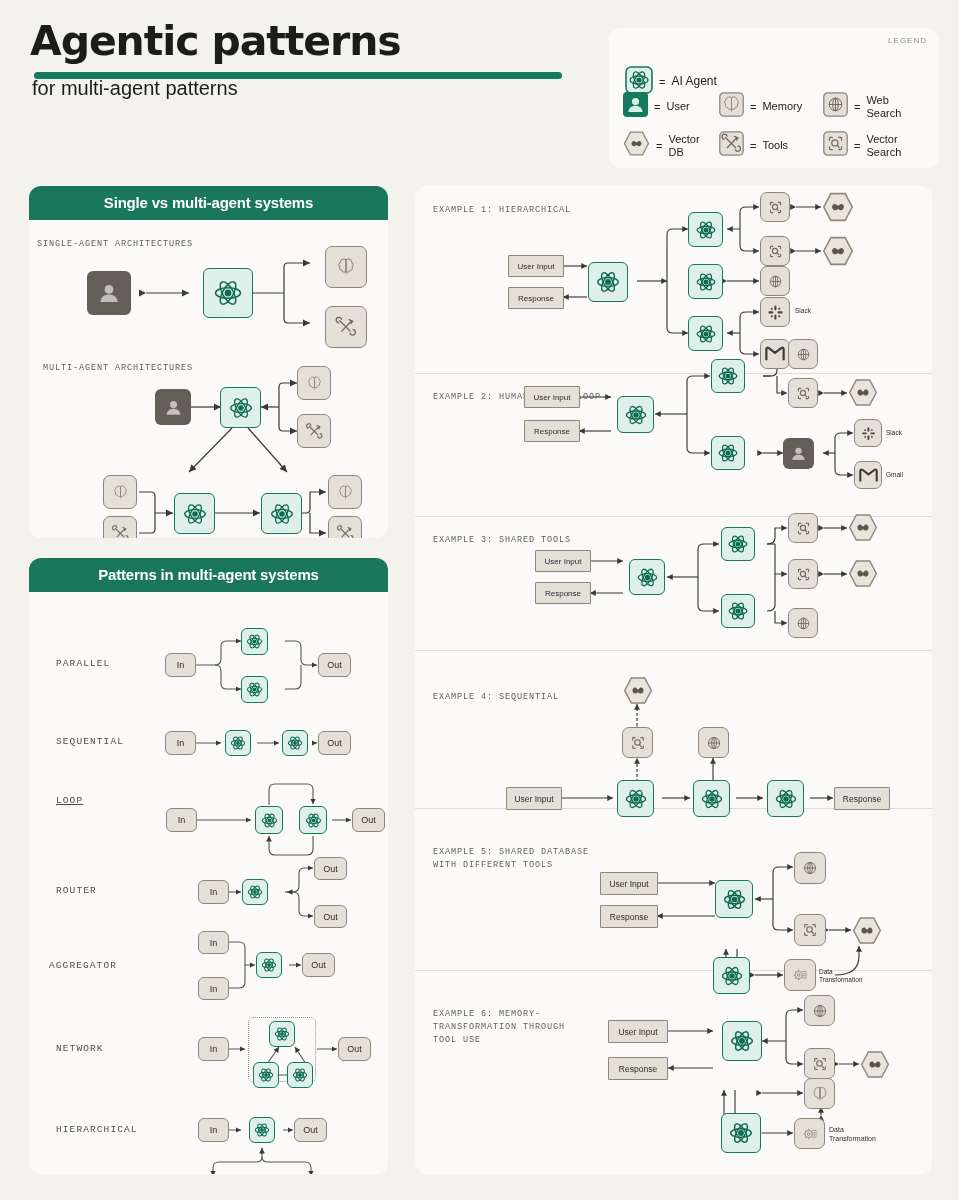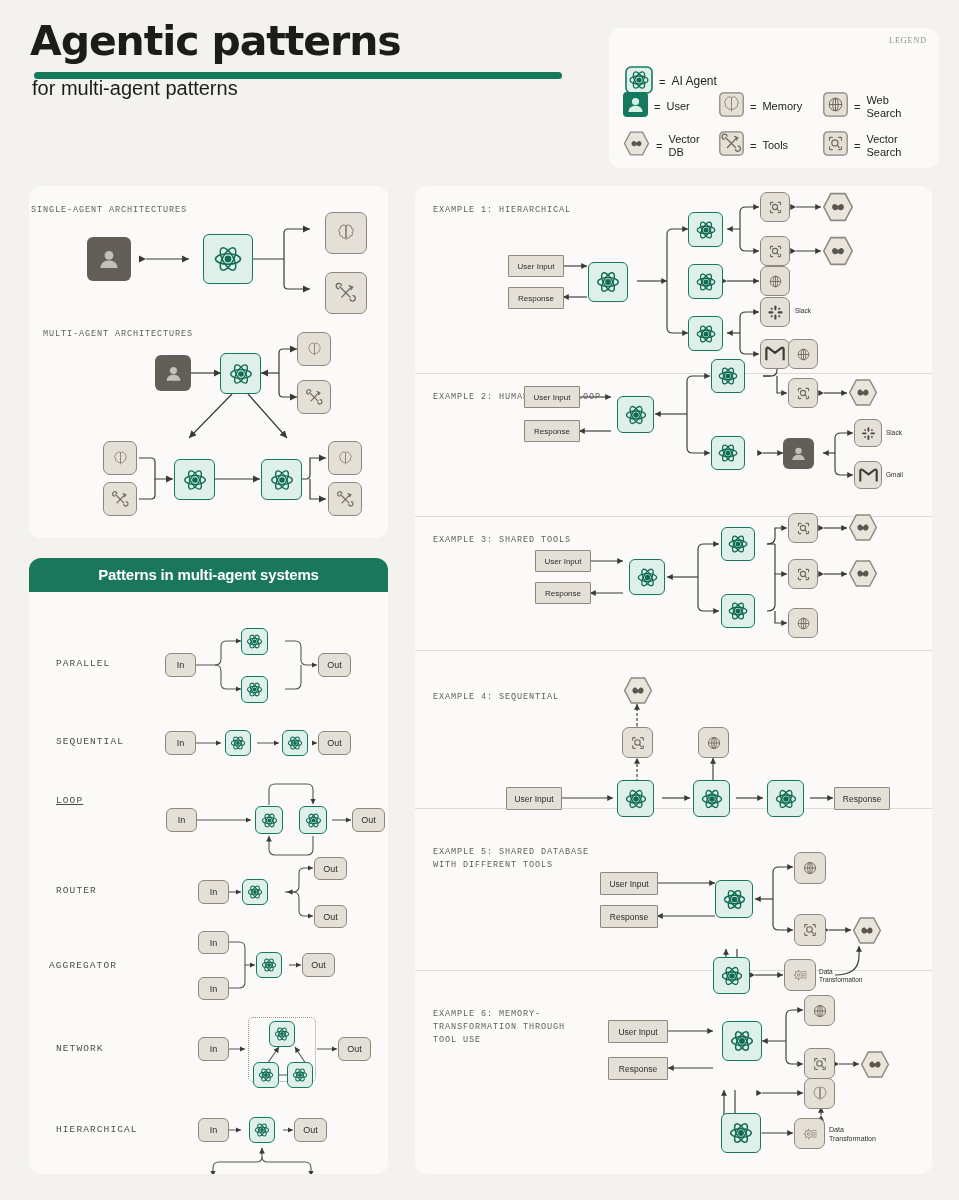--- a/index.html
+++ b/index.html
@@ -27,21 +27,21 @@
   }
   .subtitle { font-size:20px; font-weight:400; margin:14px 0 0 2px; color:#1c1c1a; }
 
   
   .legend {
     position:absolute; left:609px; top:28px; width:330px; height:140px;
     background:#fbfaf8; border-radius:12px; padding:10px 14px;
   }
   .legend-tag {
     position:absolute; right:12px; top:8px;
-    font-family:Liberation Serif, serif;
+    font-family:Liberation Sans, sans-serif;
     font-size:8px; letter-spacing:1px; color:#8d8d88;
   }
   .legend-row { display:flex; align-items:center; gap:6px; }
   .legend-grid {
     position:absolute; left:14px; top:64px; width:304px;
     display:grid; grid-template-columns: 96px 104px 104px; row-gap:10px;
   }
   .legend-eq { font-size:11px; color:#24241f; }
   .legend-lbl { font-size:11px; color:#1c1c1a; line-height:1.1; }
   .legend-top { position:absolute; left:16px; top:38px; }
@@ -219,22 +219,23 @@
         </svg>
       </span>
       <span class="legend-eq">=</span>
       <span class="legend-lbl" style="white-space:pre-line">Vector
 Search</span>
     </div>
   </div>
 </div>
 
 <div class="panel" id="panel-single">
+  <div class="panel-head">Single vs multi-agent systems</div>
   <div class="panel-body">
-    <div class="section-label" style="position:absolute;left:2px;top:18px;">SINGLE-AGENT ARCHITECTURES</div>
+    <div class="section-label" style="position:absolute;left:8px;top:18px;">SINGLE-AGENT ARCHITECTURES</div>
 
     <svg class="wires" width="359" height="320">
       <defs>
         <marker id="ar" markerWidth="7" markerHeight="7" refX="6" refY="3" orient="auto">
           <path d="M0,0 L6,3 L0,6 z" fill="#3a3a35"></path>
         </marker>
         <marker id="arS" markerWidth="6" markerHeight="6" refX="5" refY="2.6" orient="auto">
           <path d="M0,0 L5,2.6 L0,5.2 z" fill="#3a3a35"></path>
         </marker>
       </defs>

